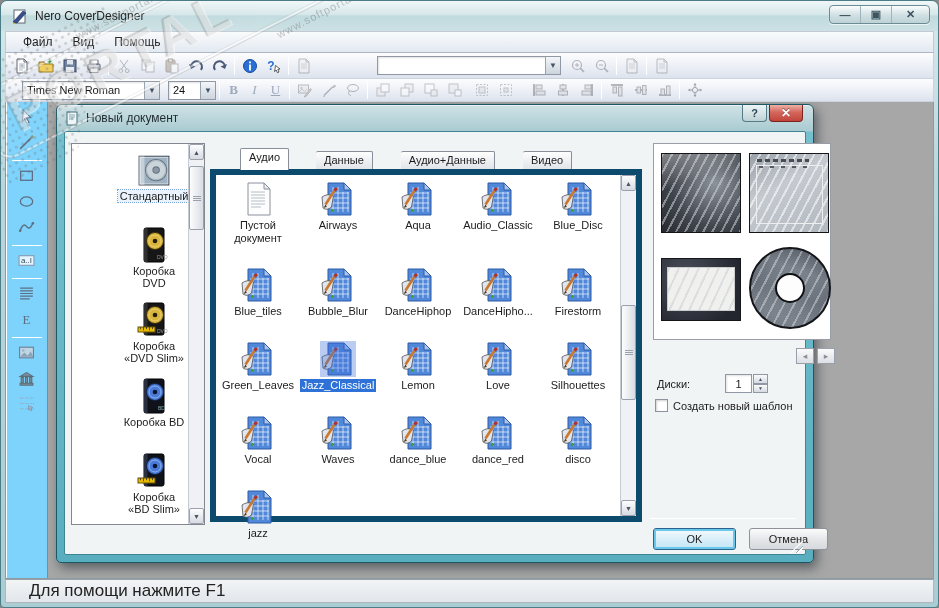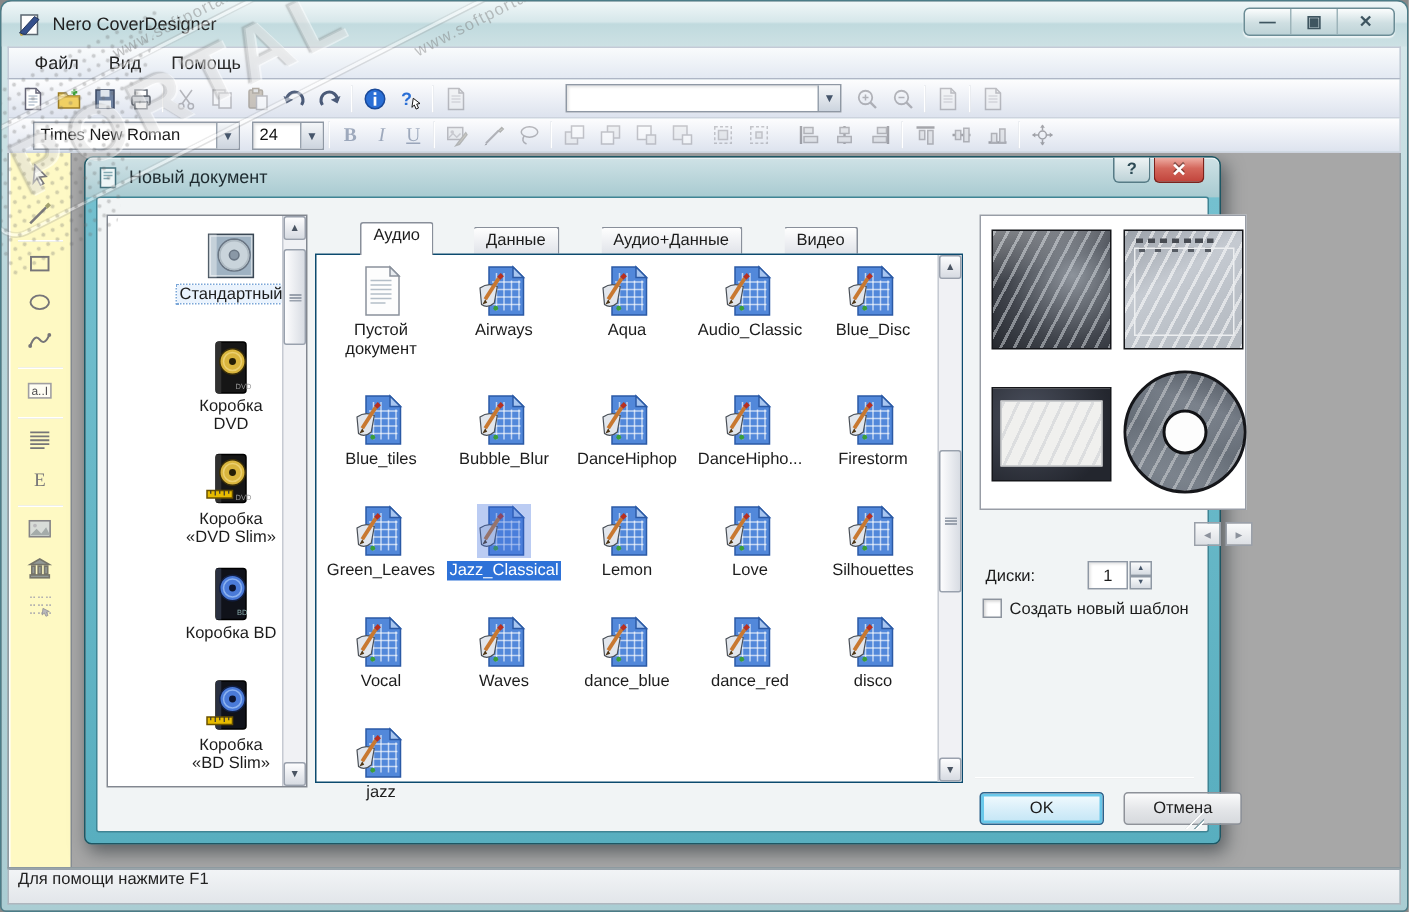--- a/index.html
+++ b/index.html
@@ -41,30 +41,30 @@
     box-shadow:inset 1px 1px 2px rgba(0,0,0,.12); }
   .combo-text { flex:1; padding:0 4px; font-size:11px; color:#111; white-space:nowrap; overflow:hidden; }
   .combo-btn { width:15px; align-self:stretch; display:flex; align-items:center; justify-content:center;
     background:linear-gradient(180deg,#f4f6f8,#ccd4de); border-left:1px solid #98a2ae; color:#45556a; font-size:8px; }
   .wide { width:184px; } .font-combo { width:138px; margin-left:12px; } .size-combo { width:48px; margin-left:8px; }
   .fmtbtn { width:21px; height:19px; display:flex; align-items:center; justify-content:center;
     font-family:"Liberation Serif", serif; font-size:13px; color:#5d6f8d; opacity:.55; }
   .fmt-b{font-weight:bold;} .fmt-i{font-style:italic;} .fmt-u{text-decoration:underline;}
   
   .client { flex:1; position:relative; background:#a7a7a7; overflow:hidden; border:1px solid #8d9aa0; border-top:none; }
-  .palette { position:absolute; left:0; top:0; bottom:0; width:42px; background:#fef9c3;
+  .palette { position:absolute; left:0; top:0; bottom:0; width:42px; background:#7dd3fc;
     border-right:1px solid #858b94; box-shadow:1px 0 0 #fff inset, -1px 0 0 #fdfdfd; padding-top:4px;
     display:flex; flex-direction:column; align-items:center; gap:2px; }
   .ptool { width:30px; height:24px; display:flex; align-items:center; justify-content:center;
     color:#5c6572; font-size:14px; opacity:.8; }
   .psep { width:30px; height:1px; background:#c2c7d2; border-bottom:1px solid #fff; margin:2px 0; }
   
   .statusbar { height:24px; background:linear-gradient(180deg,#f2f4f6,#e2e6ea);
-    border:1px solid #aeb6be; border-top-color:#98a2aa; display:flex; align-items:flex-start; padding-left:6px;
-    font-size:11px; color:#222; }
+    border:1px solid #aeb6be; border-top-color:#98a2aa; display:flex; align-items:center; padding-left:23px;
+    font-size:17px; color:#222; }
   
   .dialog { position:absolute; left:50px; top:2px; width:758px; height:459px;
     background:linear-gradient(180deg,#cfe2e6 0,#a9cbd1 26px,#74c0cf 27px,#58aebf 100%);
     border:1px solid #1d5764; border-radius:6px 6px 5px 5px;
     box-shadow:3px 5px 12px rgba(25,35,40,.55), inset 0 1px 0 rgba(255,255,255,.55); z-index:10; }
   .dlg-titlebar { height:26px; display:flex; align-items:center; padding-left:8px; }
   .dlg-icon { width:15px; height:15px; margin-right:6px; }
   .dlg-title { font-size:12px; color:#1e2b30; }
   .dlg-ctrls { position:absolute; right:10px; top:0; display:flex; gap:2px; }
   .dlg-help { width:25px; height:17px; border:1px solid #577b86; border-top:none; border-radius:0 0 4px 4px;
@@ -84,21 +84,21 @@
   .sb-label { margin-top:2px; text-align:center; line-height:12px; padding:0 2px; }
   .sb-item.sel .sb-label { background:#eaf3fd; outline:1px dotted #7aa6d8; }
   
   .tabs { position:absolute; left:147px; top:16px; display:flex; align-items:flex-end; }
   .tab { height:19px; padding:2px 8px 0; border:1px solid #898f9a; border-bottom:none; border-left:none;
     background:linear-gradient(180deg,#fefefe,#dfe2e8); font-size:11px; border-radius:2px 2px 0 0;margin-left:28px; }
   .tab:first-child { border-left:1px solid #898f9a; }
   .tab.active { height:22px; background:#fff; position:relative; z-index:3; border-left:1px solid #898f9a; margin-right:-1px; }
   
   .gridbox { position:absolute; left:145px; top:37px; width:432px; height:353px; background:#fff;
-    border:1px solid #0c4a6e; z-index:2; }
+    border:6px solid #0c4a6e; z-index:2; }
   .grid-items { position:absolute; left:2px; top:4px; right:18px; bottom:2px; display:grid;
     grid-template-columns:repeat(5,1fr); grid-template-rows:86px 74px 74px 74px 72px; }
   .tpl { display:flex; flex-direction:column; align-items:center; padding-top:2px; }
   .ticon { width:36px; height:36px; position:relative; } .ticon svg { width:100%; height:100%; }
   .tlabel { margin-top:2px; text-align:center; line-height:13px; padding:0 2px; max-width:82px; }
   .tpl.sel .tlabel { background:#2e72d8; color:#fff; }
   .tpl.sel .ticon::after { content:""; position:absolute; inset:0; background:rgba(60,110,220,.35); }
   
   .vscroll { position:absolute; right:0; top:0; bottom:0; width:16px; background:#f0f1f4;
     border-left:1px solid #c6cad2; }

